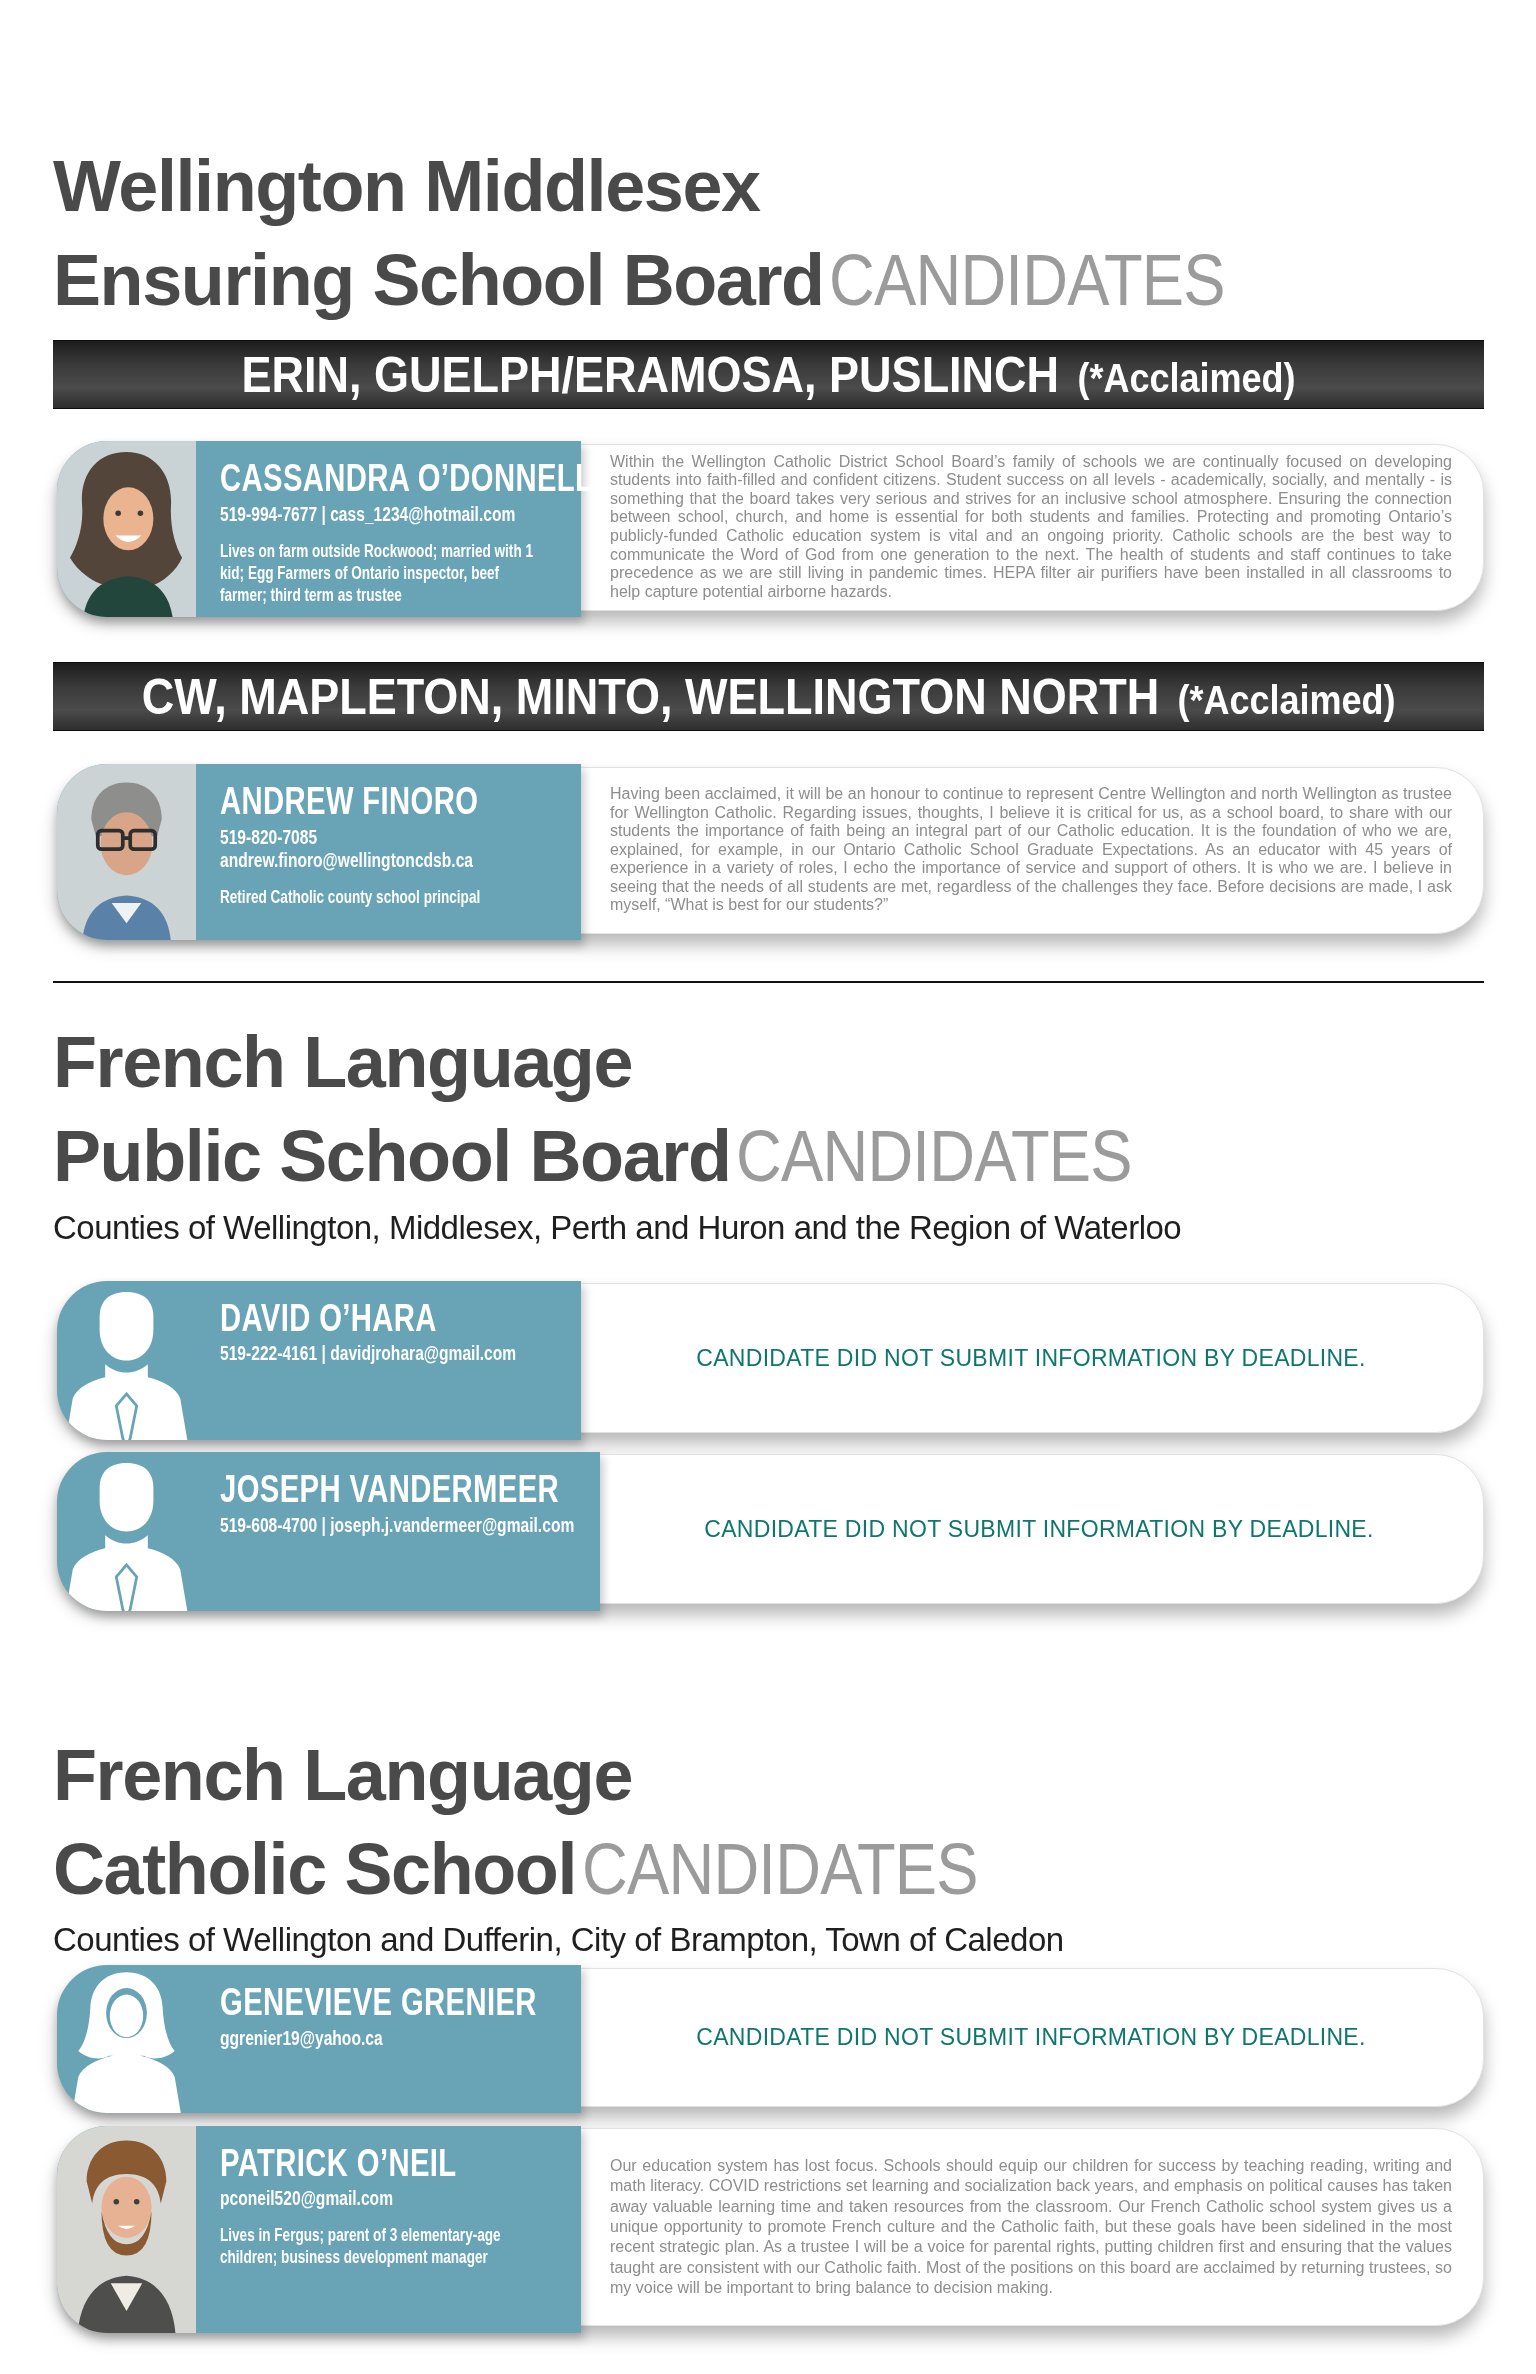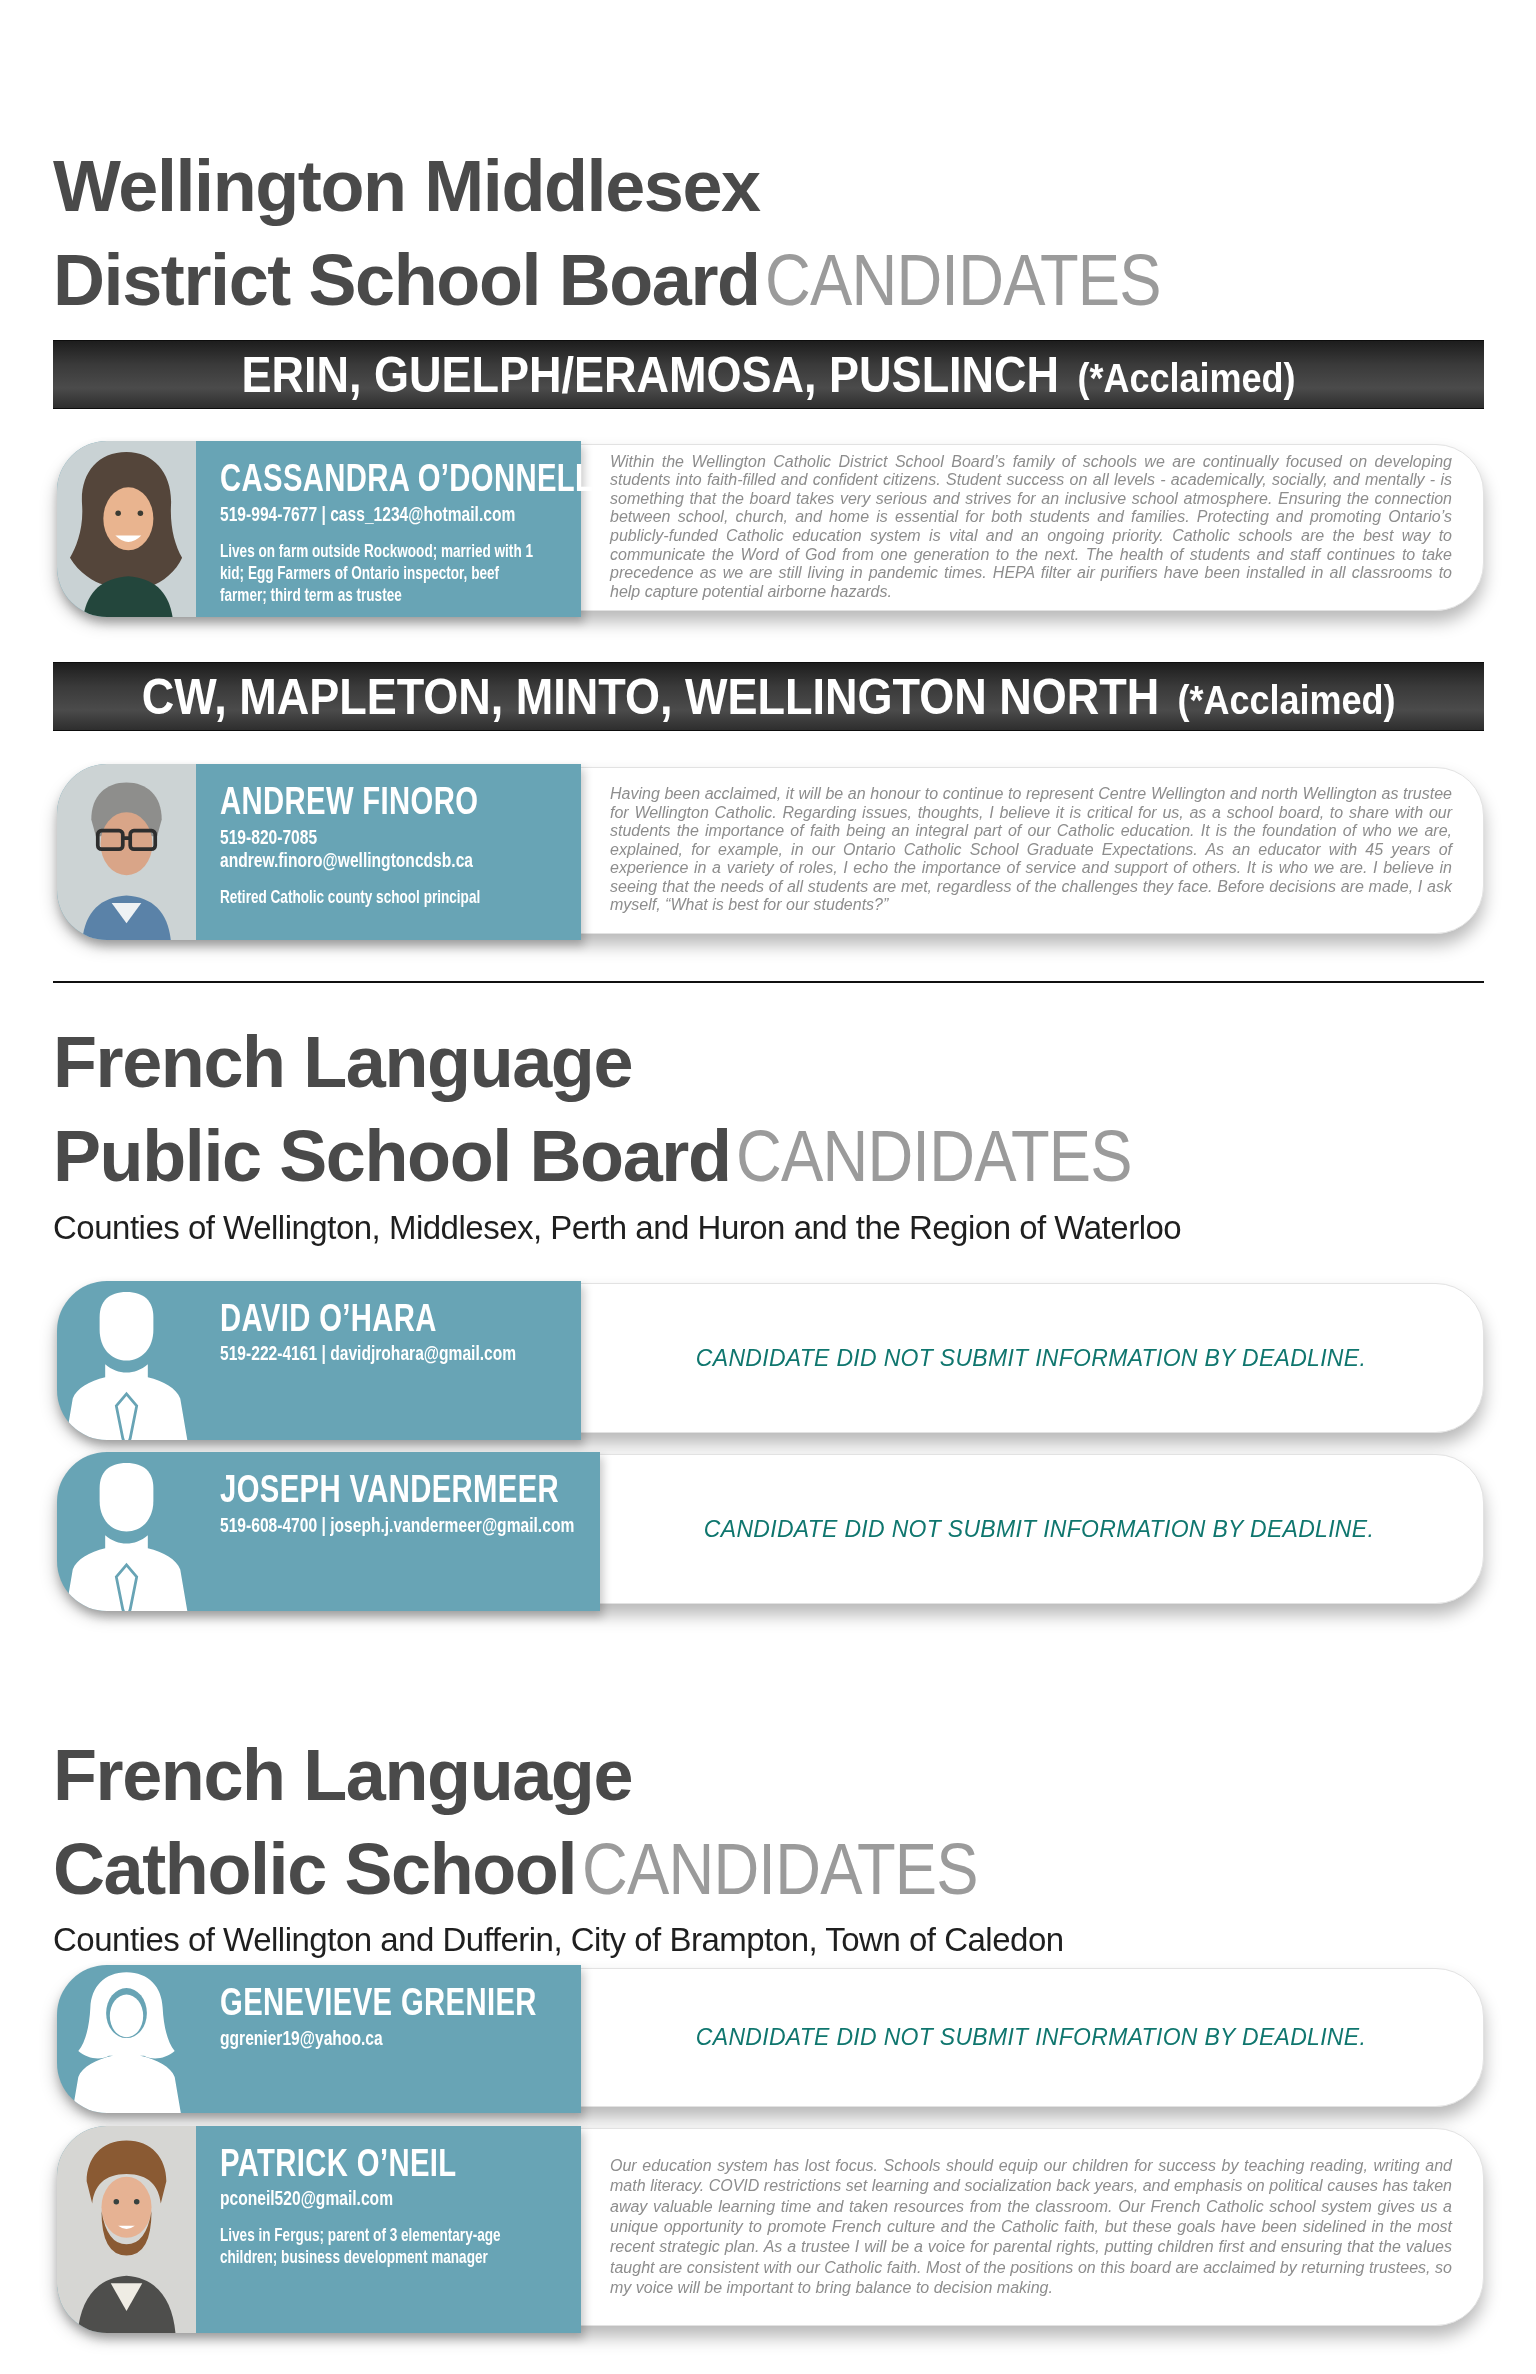--- a/index.html
+++ b/index.html
@@ -54,34 +54,34 @@
   .photo{width:139px;flex:none;border-radius:50px 0 0 50px;overflow:hidden;}
   .photo svg{width:100%;height:100%;display:block;}
   .tinfo{padding:15px 5.6px 0 24px;color:#fff;flex:1;min-width:0;}
   .cname{font-size:39px;font-weight:bold;letter-spacing:0.5px;transform:scaleX(.75);transform-origin:left center;white-space:nowrap;}
   .ccontact{font-size:19.5px;font-weight:bold;margin-top:2.8px;transform:scaleX(.8);transform-origin:left center;white-space:nowrap;}
   .cemail{font-size:19.5px;font-weight:bold;margin-top:0;transform:scaleX(.8);transform-origin:left center;white-space:nowrap;}
   .cbio{font-size:18.6px;font-weight:bold;margin-top:14px;line-height:22px;width:436px;transform:scaleX(.73);transform-origin:left top;}
   .statement{
     position:absolute;left:557px;right:32px;top:7.4px;bottom:7.4px;
     display:flex;align-items:center;color:var(--body);
-    font-size:16px;line-height:18.6px;text-align:justify;font-style:italic;
+    font-size:16px;line-height:18.6px;text-align:justify;
   }
   .row.w585 .statement{left:573px;}
   .statement.center{justify-content:center;text-align:center;font-size:23px;letter-spacing:0.3px;color:#0f766e;line-height:28px;}
   .statement.big{font-size:16px;line-height:20.4px;}
 </style>
 </head>
 <body>
 
 <div class="page">
 
   <div class="h-big sec1-title">
     <div>Wellington Middlesex</div>
-    <div><span>District School Board</span><span class="tag">CANDIDATES</span></div>
+    <div><span>Ensuring School Board</span><span class="tag">CANDIDATES</span></div>
   </div>
 
   <div class="banner">
     <div class="banner-inner">
       <span class="banner-title">ERIN, GUELPH/ERAMOSA, PUSLINCH</span>
       <span class="banner-note">(*Acclaimed)</span>
     </div>
   </div>
 
   <div class="row h194">

